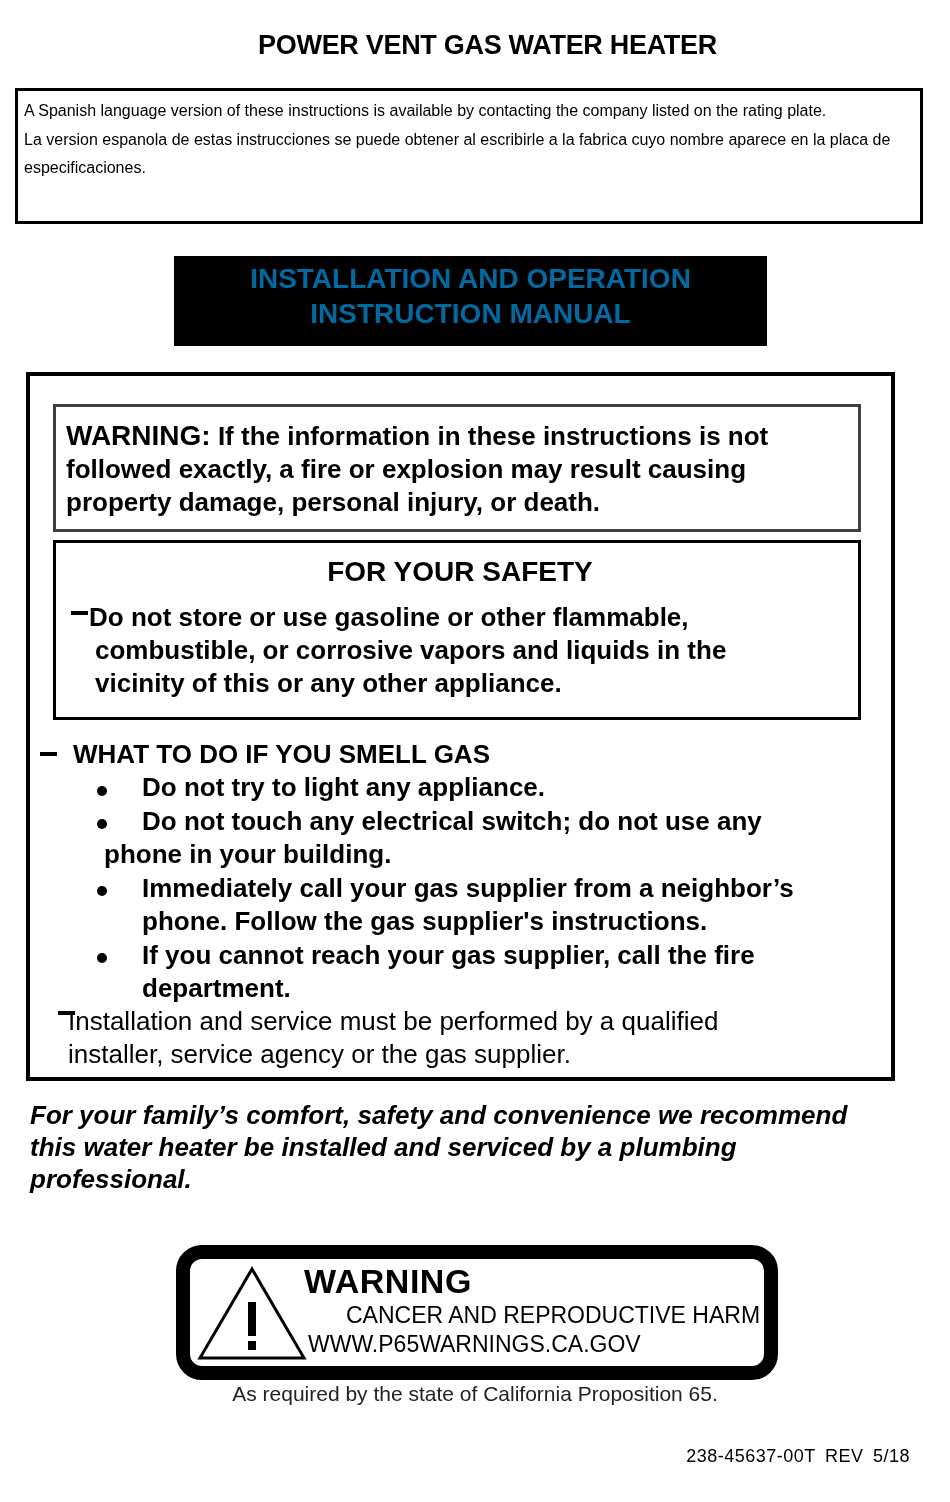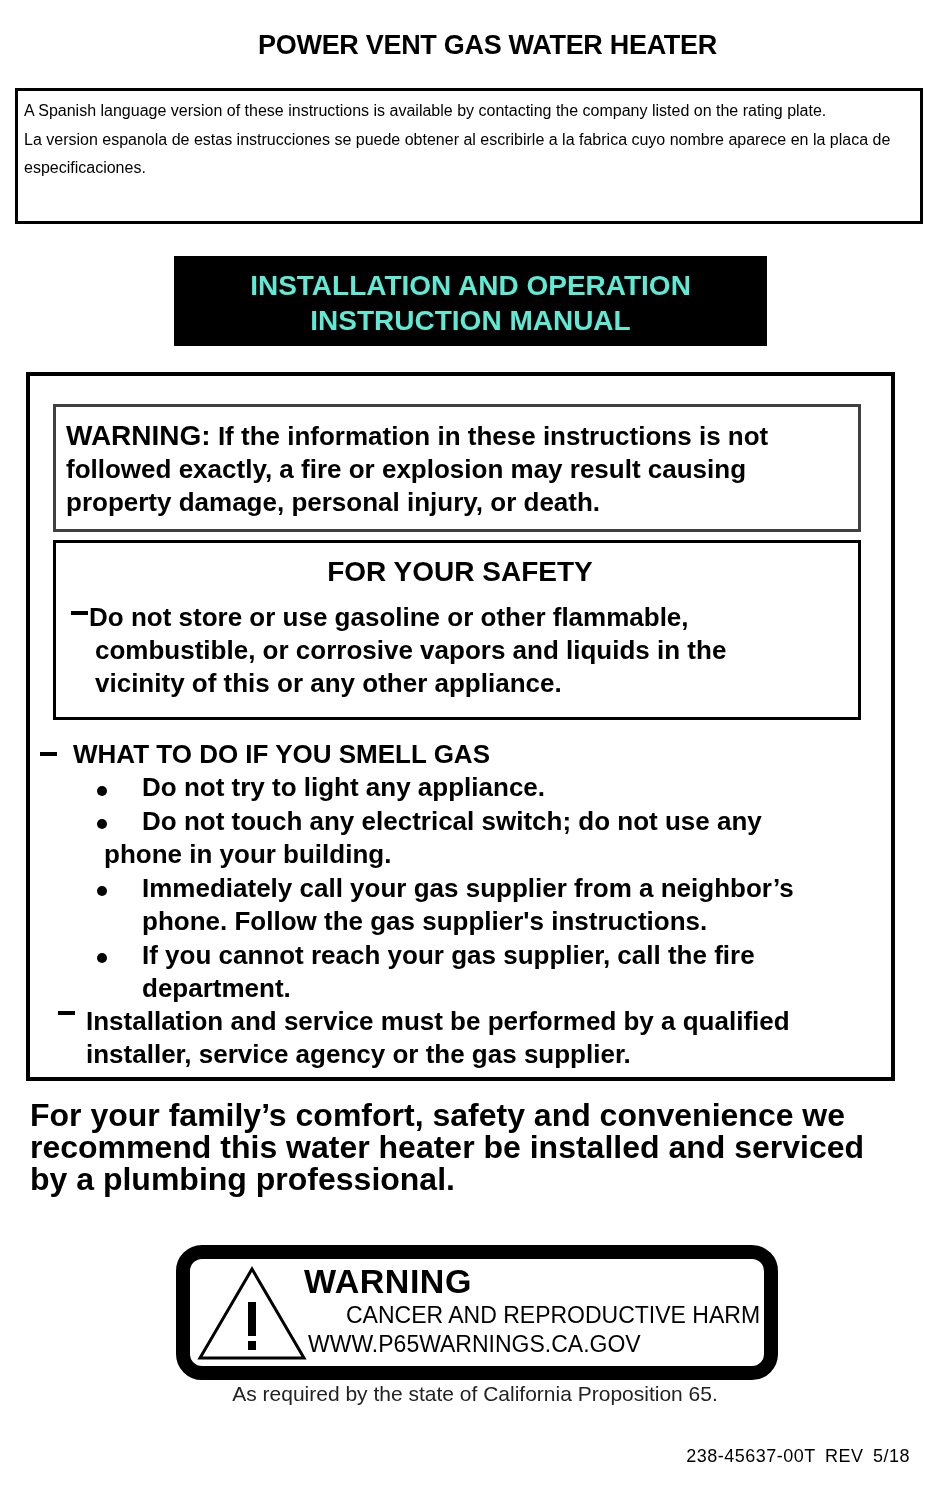--- a/index.html
+++ b/index.html
@@ -13,22 +13,22 @@
 
     .spanish-box {
       position: absolute; left: 15px; top: 88px; width: 908px; height: 136px;
       border: 3px solid #000; padding: 6px 0 0 6px;
       font-size: 16px; line-height: 28.5px;
     }
     .spanish-box p { margin: 0; }
 
     .manual-banner {
       position: absolute; left: 174px; top: 256px; width: 593px; height: 90px;
-      background: #000; color: #5eead4; text-align: center;
-      font-weight: bold; font-size: 28px; line-height: 35px; padding-top: 12px;
+      background: #000; color: #0369a1; text-align: center;
+      font-weight: bold; font-size: 28px; line-height: 35px; padding-top: 5px;
     }
 
     .outer-box {
       position: absolute; left: 26px; top: 372px; width: 869px; height: 709px;
       border: 4px solid #000;
     }
 
     .warning-box {
       position: absolute; left: 53px; top: 404px; width: 808px; height: 128px;
       border: 3px solid #404040; padding: 12px 0 0 10px;
@@ -59,26 +59,26 @@
     .bullet {
       position: absolute; left: 97px; width: 10px; height: 10px; border-radius: 50%; background: #000;
     }
     .bullet-text {
       position: absolute; left: 142px; font-weight: bold; font-size: 26px; line-height: 33px; width: 730px;
     }
     .bullet-text.wrap-out .cont { display: block; margin-left: -38px; }
 
     .install-dash { position: absolute; left: 58px; top: 1011px; width: 17px; height: 4px; background: #000; }
     .install-text {
-      position: absolute; left: 86px; top: 1005px; font-weight: bold; font-size: 26px; line-height: 33px; width: 790px;
+      position: absolute; left: 68px; top: 1005px; font-weight: normal; font-size: 26px; line-height: 33px; width: 790px;
     }
 
     .recommend {
       position: absolute; left: 30px; top: 1099px; width: 840px;
-      font-weight: bold; font-size: 32px; line-height: 32px;
+      font-weight: bold; font-style: italic; font-size: 26px; line-height: 32px;
     }
 
     .p65-box {
       position: absolute; left: 176px; top: 1245px; width: 602px; height: 135px;
       border: 14px solid #000; border-radius: 26px;
     }
     .p65-icon { position: absolute; left: 197px; top: 1266px; width: 110px; height: 95px; }
     .p65-heading {
       position: absolute; left: 304px; top: 1262px; font-weight: bold; font-size: 34px; letter-spacing: 0.5px;
     }

